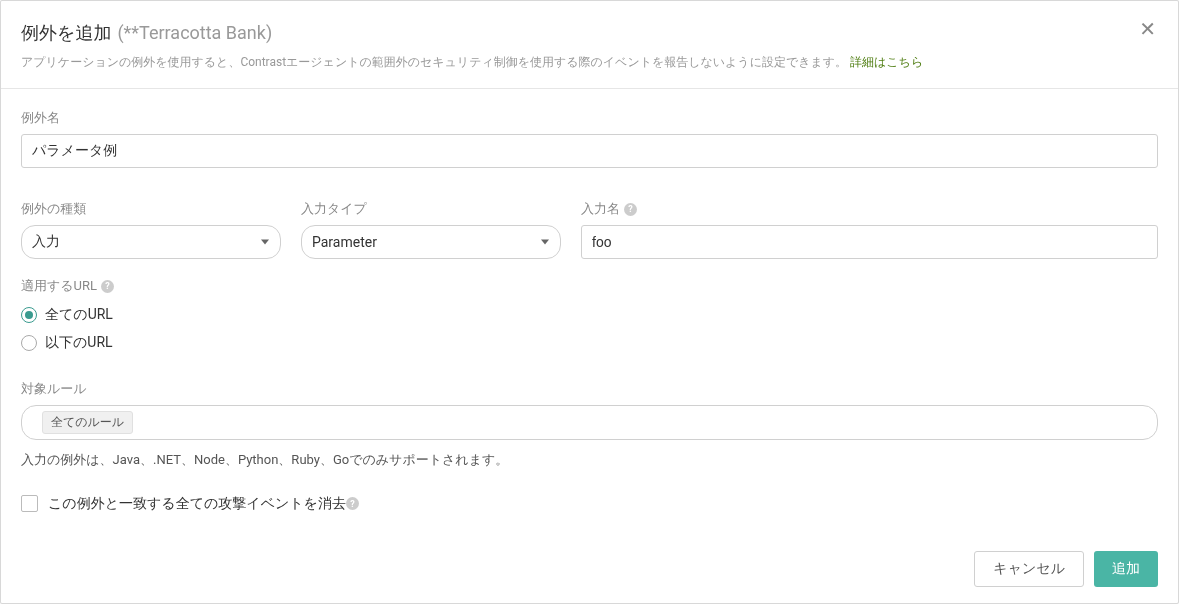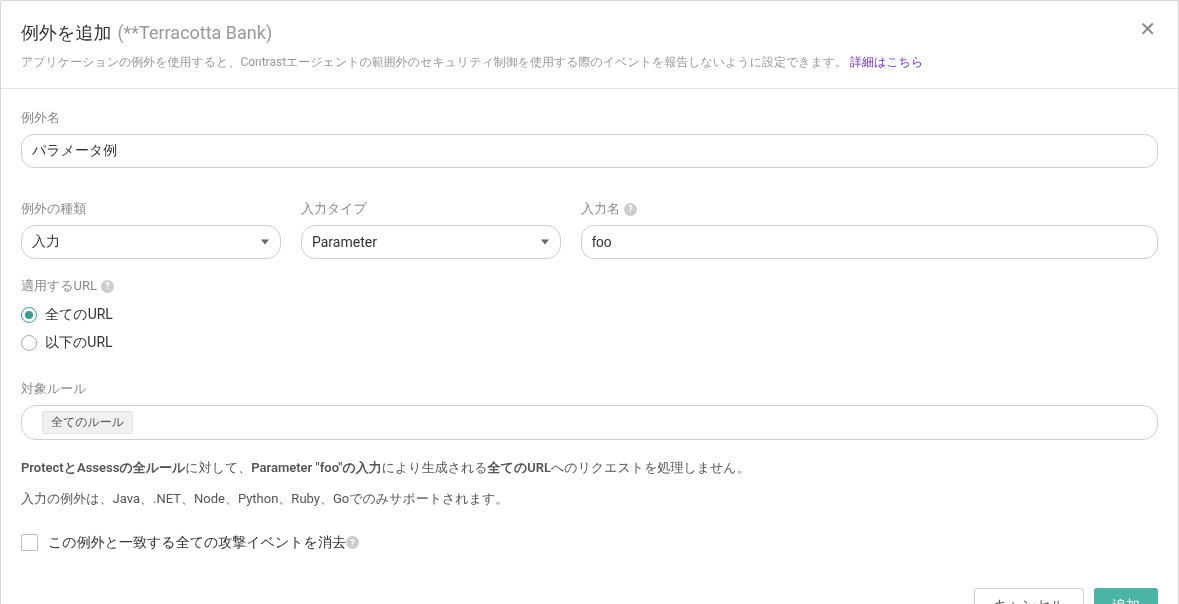--- a/index.html
+++ b/index.html
@@ -39,21 +39,21 @@
       font-size: 18px;
       color: #999;
     }
     .modal-description {
       margin-top: 8px;
       font-size: 12px;
       color: #999;
       line-height: 1.6;
     }
     .modal-description a {
-      color: #6d28d9;
+      color: #4d7c0f;
       text-decoration: none;
     }
     .close-btn {
       position: absolute;
       top: 18px;
       right: 22px;
       font-size: 20px;
       color: #888;
       cursor: pointer;
       background: none;
@@ -96,21 +96,21 @@
       border-radius: 50%;
       background: #ccc;
       color: #fff;
       font-size: 9px;
       font-weight: bold;
     }
     .form-input {
       width: 100%;
       height: 34px;
       border: 1px solid #d0d0d0;
-      border-radius: 13px;
+      border-radius: 3px;
       padding: 0 10px;
       font-size: 14px;
       color: #333;
       outline: none;
     }
     .form-select {
       width: 100%;
       height: 34px;
       border: 1px solid #d0d0d0;
       border-radius: 14px;
@@ -333,23 +333,20 @@
       </div>
     </div>
 
     <div class="form-group full">
       <label class="form-label">対象ルール</label>
       <div class="rules-box">
         <span class="rule-tag">全てのルール</span>
       </div>
     </div>
 
-    <div class="info-text">
-      <b>ProtectとAssessの全ルール</b><span>に対して、</span><b>Parameter "foo"の入力</b><span>により生成される</span><b>全てのURL</b><span>へのリクエストを処理しません。</span>
-    </div>
 
     <div class="support-text">入力の例外は、Java、.NET、Node、Python、Ruby、Goでのみサポートされます。</div>
 
     <div class="checkbox-row">
       <div class="checkbox-box"></div>
       <div class="checkbox-label">
         <span>この例外と一致する全ての攻撃イベントを消去</span>
         <span class="help-icon">?</span>
       </div>
     </div>

